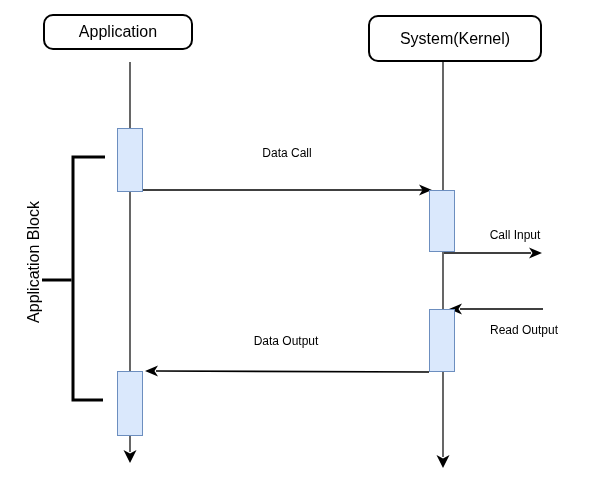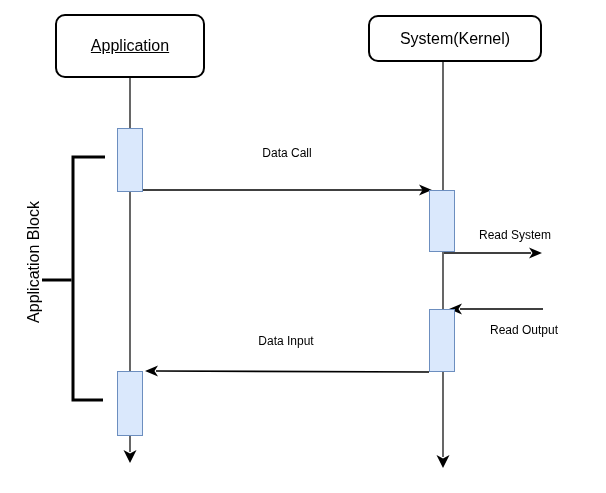--- a/index.html
+++ b/index.html
@@ -28,21 +28,21 @@
     box-sizing: border-box;
     background: #ffffff;
     border: 2px solid #000000;
     border-radius: 10px;
     display: flex;
     align-items: center;
     justify-content: center;
     font-size: 16px;
     z-index: 3;
   }
-  .actor-application { left: 55px; top: 14px; width: 150px; height: 64px; text-decoration: underline; }
+  .actor-application { left: 43px; top: 14px; width: 150px; height: 36px; }
   .actor-system      { left: 368px; top: 15px; width: 174px; height: 47px; }
   .activation {
     position: absolute;
     box-sizing: border-box;
     background: #dae8fc;
     border: 1.4px solid #6c8ebf;
     z-index: 2;
   }
   .act-app-1 { left: 117px; top: 128px; width: 26px; height: 64px; }
   .act-app-2 { left: 117px; top: 371px; width: 26px; height: 65px; }
@@ -104,19 +104,19 @@
   <div class="activation act-sys-2"></div>
 
   <div class="actor actor-application">
     <span>Application</span>
   </div>
   <div class="actor actor-system">
     <span>System(Kernel)</span>
   </div>
 
   <div class="msg-label lbl-data-call">Data Call</div>
-  <div class="msg-label lbl-read-input">Read System</div>
+  <div class="msg-label lbl-read-input">Call Input</div>
   <div class="msg-label lbl-read-output">Read Output</div>
-  <div class="msg-label lbl-data-output">Data Input</div>
+  <div class="msg-label lbl-data-output">Data Output</div>
 
   <div class="bracket-label">Application Block</div>
 
 </div>
 
 </body></html>

